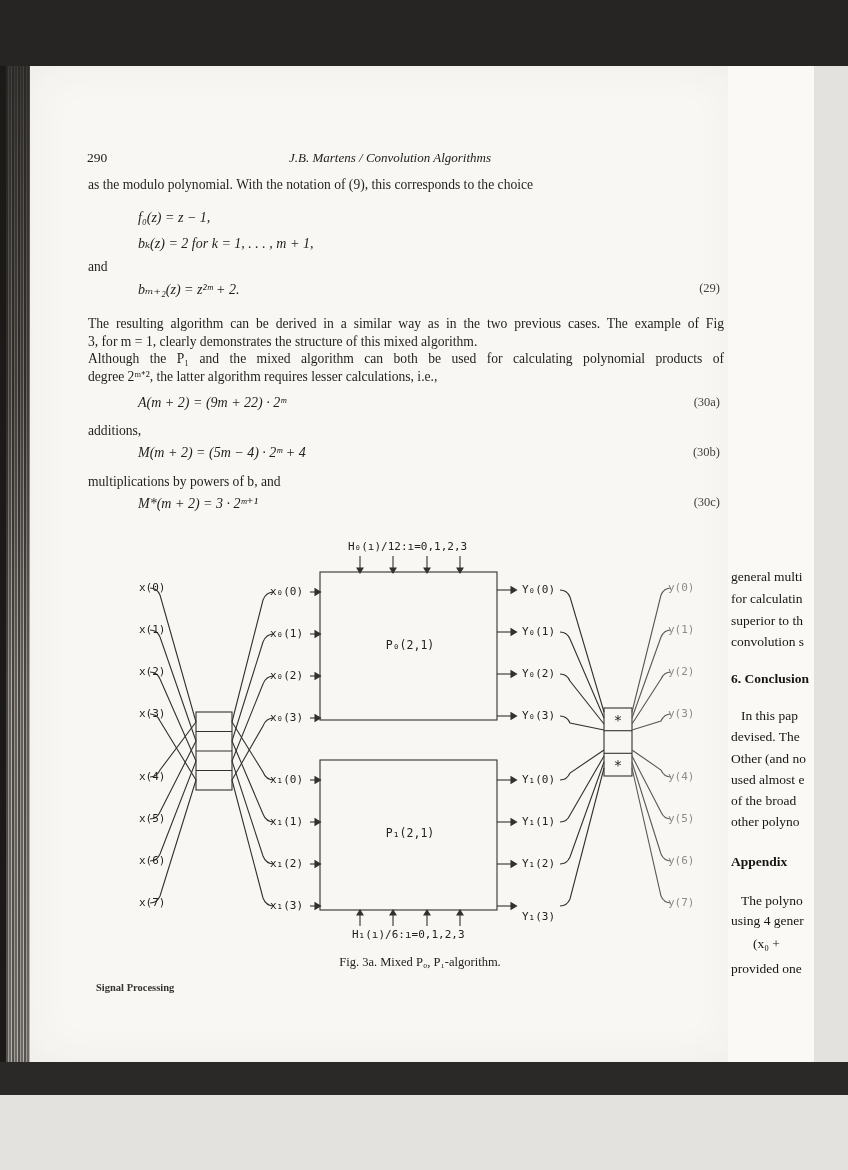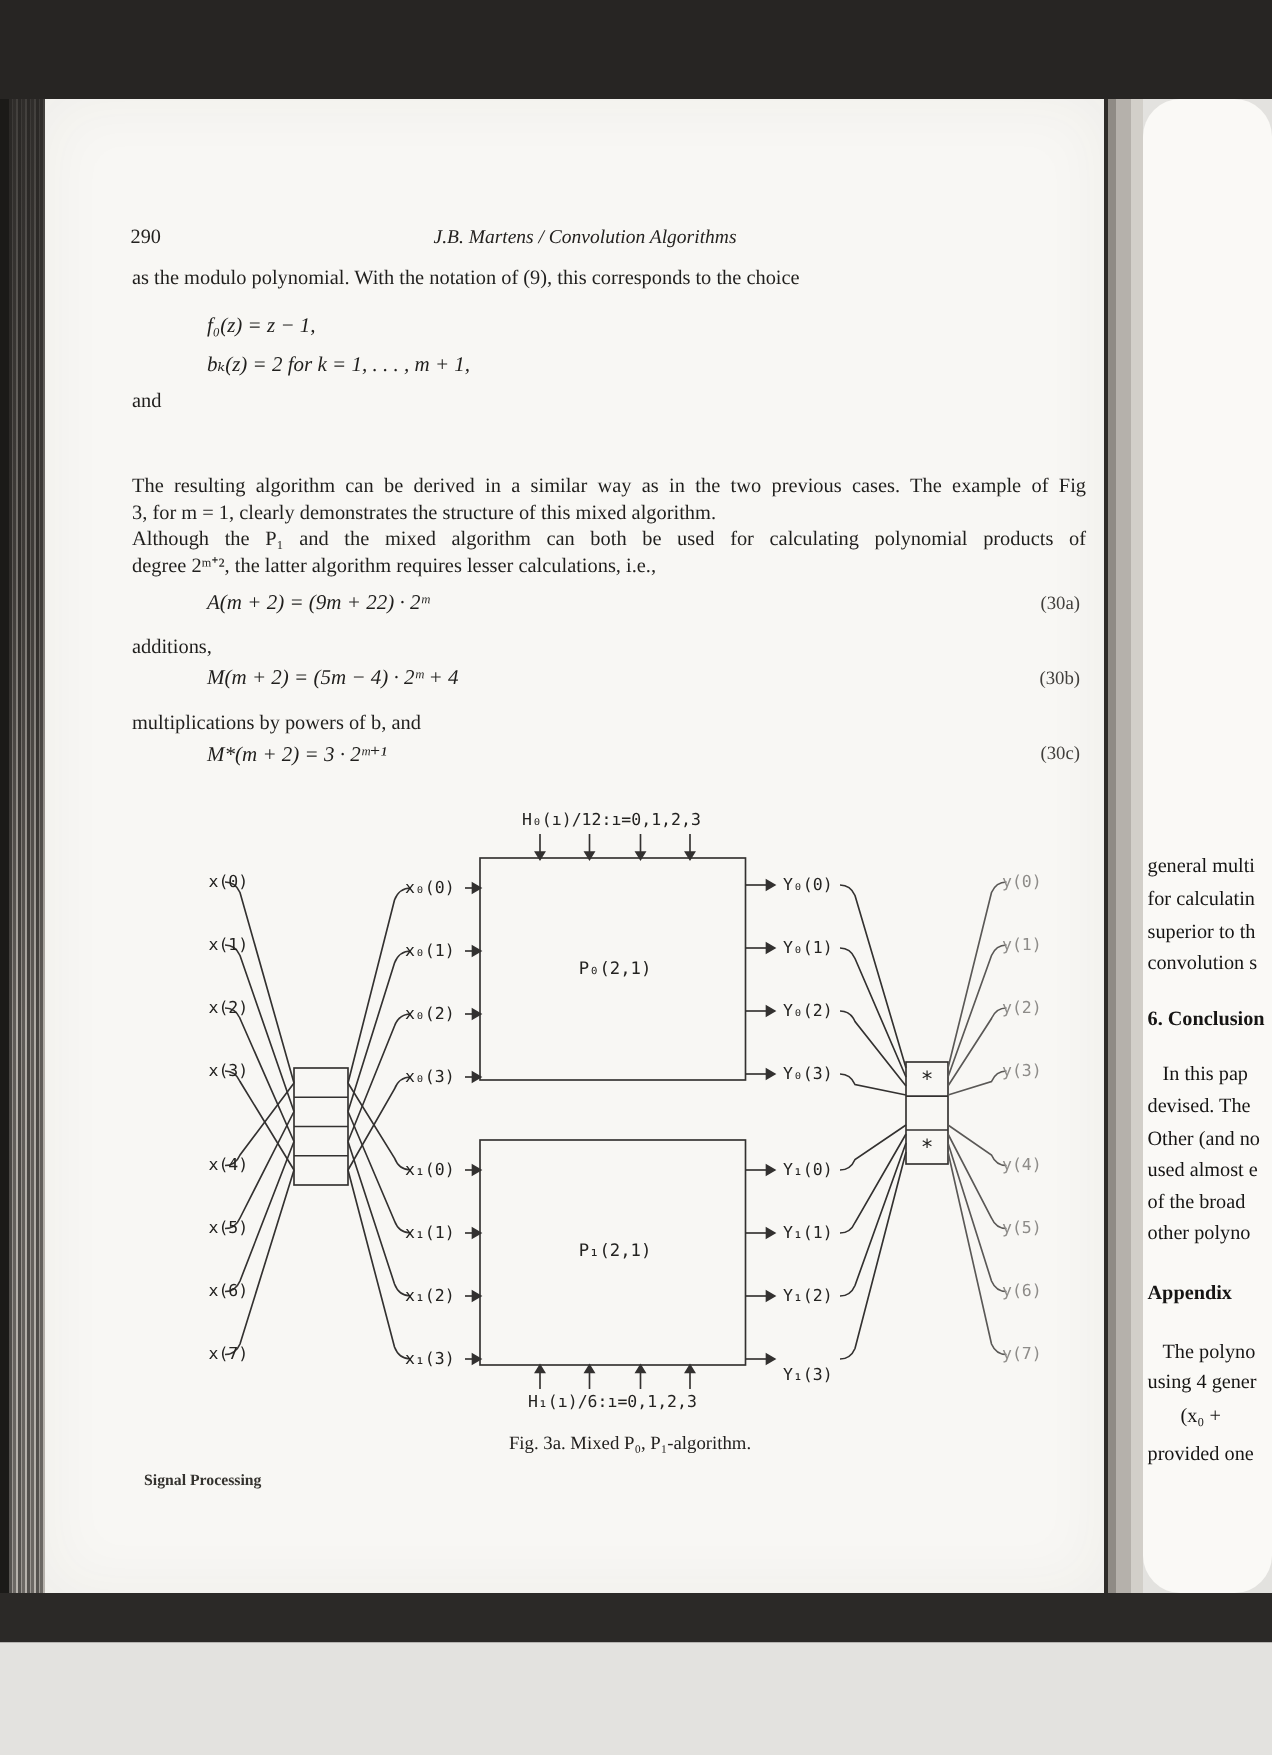--- a/index.html
+++ b/index.html
@@ -11,21 +11,21 @@
   .bottom-gray{position:absolute;left:0;top:1095px;width:848px;height:75px;background:#e3e2df;}
   .left-binding{position:absolute;left:0;top:66px;width:30px;height:996px;
      border-left:6px solid #1b1a18;
      background-image:
        linear-gradient(180deg, rgba(40,38,36,.80) 0%, rgba(40,38,36,.40) 32%, rgba(244,243,239,.10) 62%, rgba(244,243,239,.18) 100%),
        repeating-linear-gradient(90deg,#33302d 0 2px,#8a8580 2px 3px,#4e4a46 3px 5px,#a9a49e 5px 6px);}
   .gutter{position:absolute;left:736px;top:66px;width:26px;height:996px;
      background:linear-gradient(90deg,#2e2c29 0 3px,#8f8b85 3px 8px,#b5b1ab 8px 18px,#d2cfc9 18px 26px);}
   .main-page{position:absolute;left:30px;top:66px;width:706px;height:996px;background:#f8f7f4;
      box-shadow:inset 0 0 45px rgba(60,50,30,.05);}
-  .right-page{position:absolute;left:762px;top:66px;width:86px;height:996px;background:#faf9f6;overflow:hidden;border-radius:25px;}
+  .right-page{position:absolute;left:728px;top:66px;width:86px;height:996px;background:#faf9f6;overflow:hidden;}
   
   .pageno{position:absolute;left:57px;top:84px;font-size:13.5px;color:#23211f;}
   .runhead{position:absolute;left:100px;top:84px;width:520px;text-align:center;
            font-size:13px;font-style:italic;color:#23211f;}
   .line{position:absolute;left:58px;width:636px;font-size:13.6px;line-height:17px;color:#201f1d;font-family:Liberation Serif, serif;}
   .just{text-align:justify;text-align-last:justify;}
   .eqrow{position:absolute;left:108px;width:582px;font-size:14px;font-style:italic;color:#201f1d;}
   .eqnum{position:absolute;right:0;top:0;font-style:normal;font-size:12.5px;color:#413f3c;}
   .t-para1{top:110px}
   .t-f0{top:144px}.t-bk{top:169px}.t-and{top:192px}.t-bm2{top:215px}
@@ -69,20 +69,24 @@
   <div class="main-page">
 
     <div class="pageno">290</div>
     <div class="runhead">J.B. Martens / Convolution Algorithms</div>
 
     <div class="line t-para1">as the modulo polynomial. With the notation of (9), this corresponds to the choice</div>
 
     <div class="eqrow t-f0"><span>f₀(z) = z − 1,</span></div>
     <div class="eqrow t-bk"><span>bₖ(z) = 2   for k = 1, . . . , m + 1,</span></div>
     <div class="line t-and">and</div>
+    <div class="eqrow t-bm2">
+      <span>bₘ₊₂(z) = z²ᵐ + 2.</span>
+      <span class="eqnum">(29)</span>
+    </div>
 
     <div class="line just t-p2a">The resulting algorithm can be derived in a similar way as in the two previous cases. The example of Fig</div>
     <div class="line t-p2b">3, for m = 1, clearly demonstrates the structure of this mixed algorithm.</div>
     <div class="line just t-p3a">Although the P₁ and the mixed algorithm can both be used for calculating polynomial products of</div>
     <div class="line t-p3b">degree 2ᵐ⁺², the latter algorithm requires lesser calculations, i.e.,</div>
 
     <div class="eqrow t-A">
       <span>A(m + 2) = (9m + 22) · 2ᵐ</span>
       <span class="eqnum">(30a)</span>
     </div>

